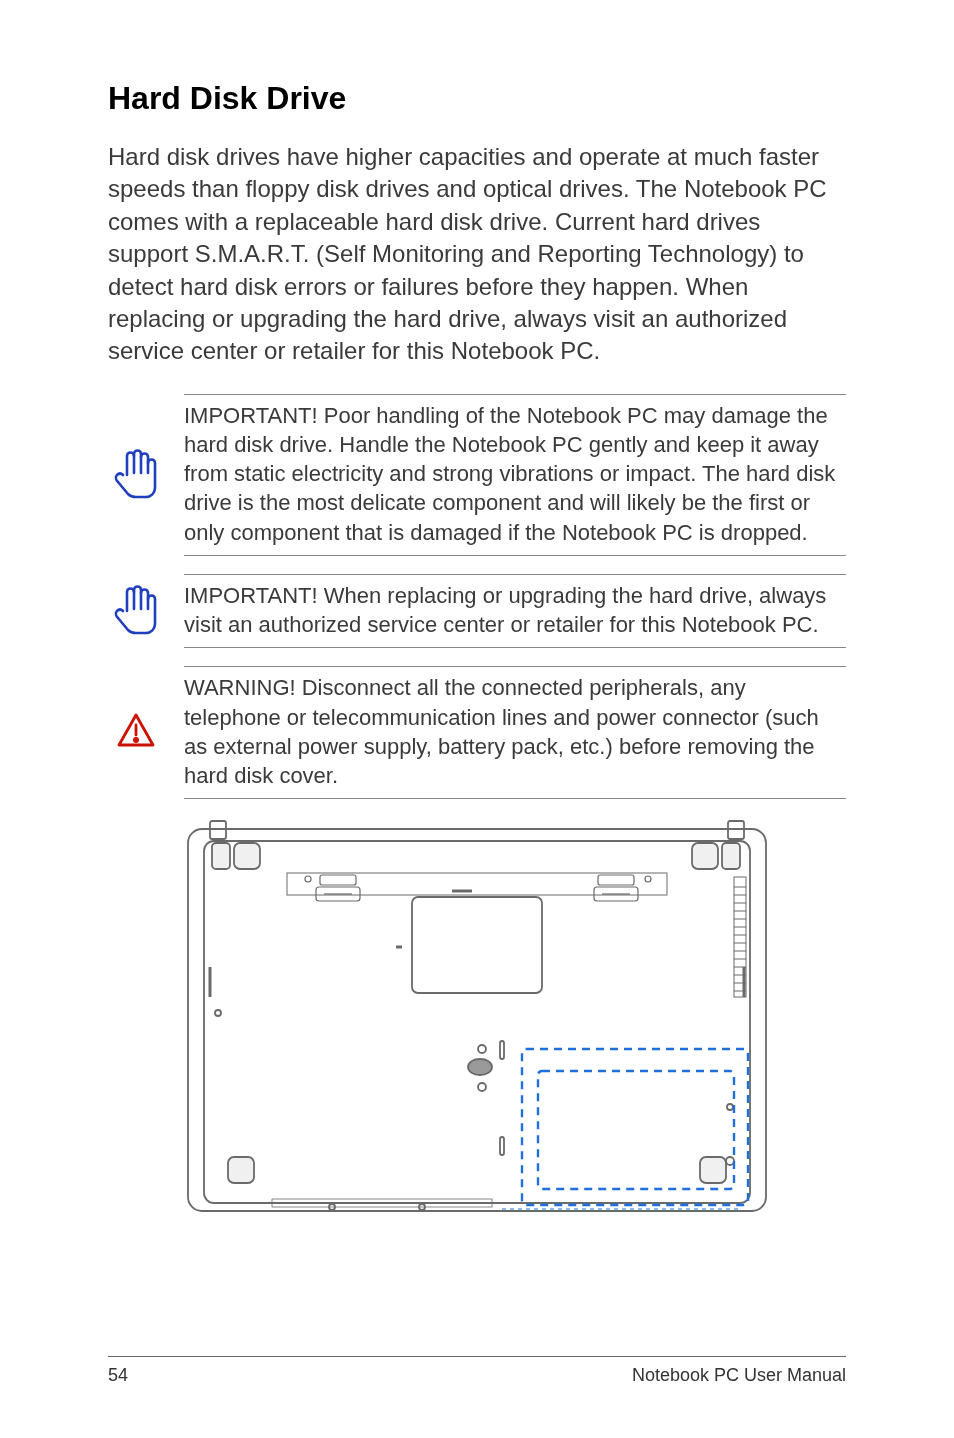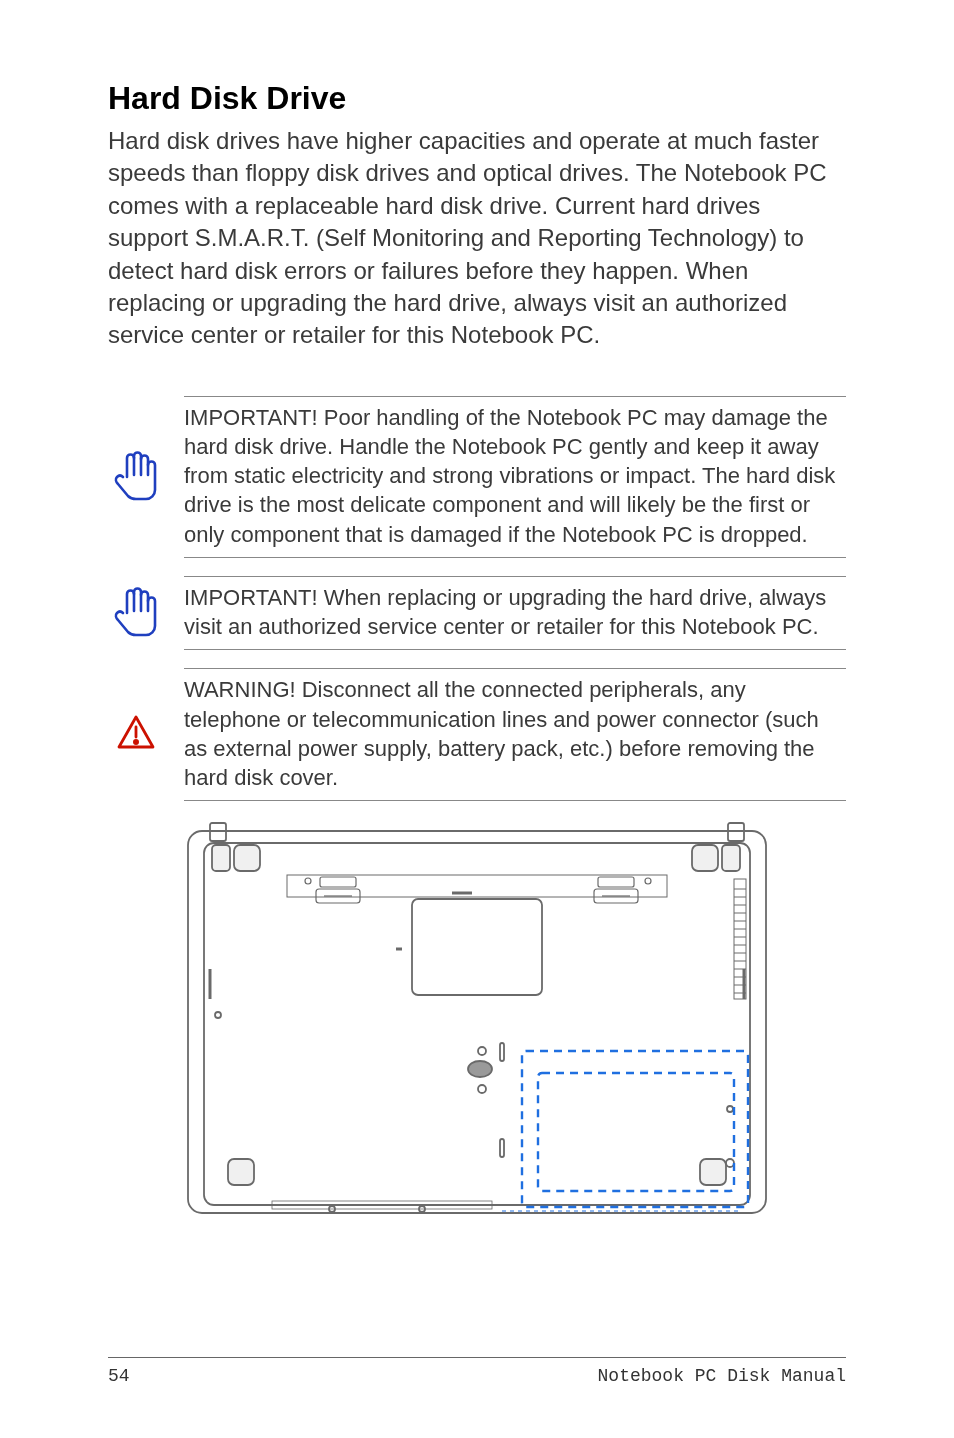--- a/index.html
+++ b/index.html
@@ -8,28 +8,28 @@
       height: 1438px;
       font-family: "Myriad Pro", "Segoe UI", Arial, sans-serif;
       background: #ffffff;
       color: #1a1a1a;
       position: relative;
       padding: 80px 108px 0 108px;
     }
     .heading {
       font-size: 32px;
       font-weight: 700;
-      margin-bottom: 8px;
+      margin-bottom: 24px;
       color: #000;
     }
     .body-para {
       font-size: 24px;
       line-height: 1.35;
       color: #3a3a3a;
-      margin-bottom: 44px;
+      margin-bottom: 26px;
     }
     .callout {
       display: flex;
       align-items: center;
       margin: 0 0 8px 0;
     }
     .callout-rule {
       border-top: 1.5px solid #888;
       margin-left: 76px;
       margin-bottom: 6px;
@@ -67,21 +67,20 @@
       position: absolute;
       left: 108px;
       right: 108px;
       bottom: 52px;
       border-top: 1.5px solid #666;
       padding-top: 8px;
       display: flex;
       justify-content: space-between;
       font-size: 18px;
       color: #333;
-      font-family: Liberation Mono, monospace;
     }
   </style>
 </head>
 <body>
 
 <h2 class="heading">Hard Disk Drive</h2>
 
 <p class="body-para">Hard disk drives have higher capacities and operate at much faster speeds than floppy disk drives and optical drives. The Notebook PC comes with a replaceable hard disk drive. Current hard drives support S.M.A.R.T. (Self Monitoring and Reporting Technology) to detect hard disk errors or failures before they happen. When replacing or upgrading the hard drive, always visit an authorized service center or retailer for this Notebook PC.</p>
 
 <div class="callout-rule"></div>
@@ -217,14 +216,14 @@
     </g>
 
     <g stroke="#1f6fe0" stroke-width="1" stroke-dasharray="4 4">
       <line x1="320" y1="392" x2="560" y2="392"></line>
     </g>
   </svg>
 </div>
 
 <div class="footer">
   <span>54</span>
-  <span>Notebook PC Disk Manual</span>
+  <span>Notebook PC User Manual</span>
 </div>
 
 </body></html>

